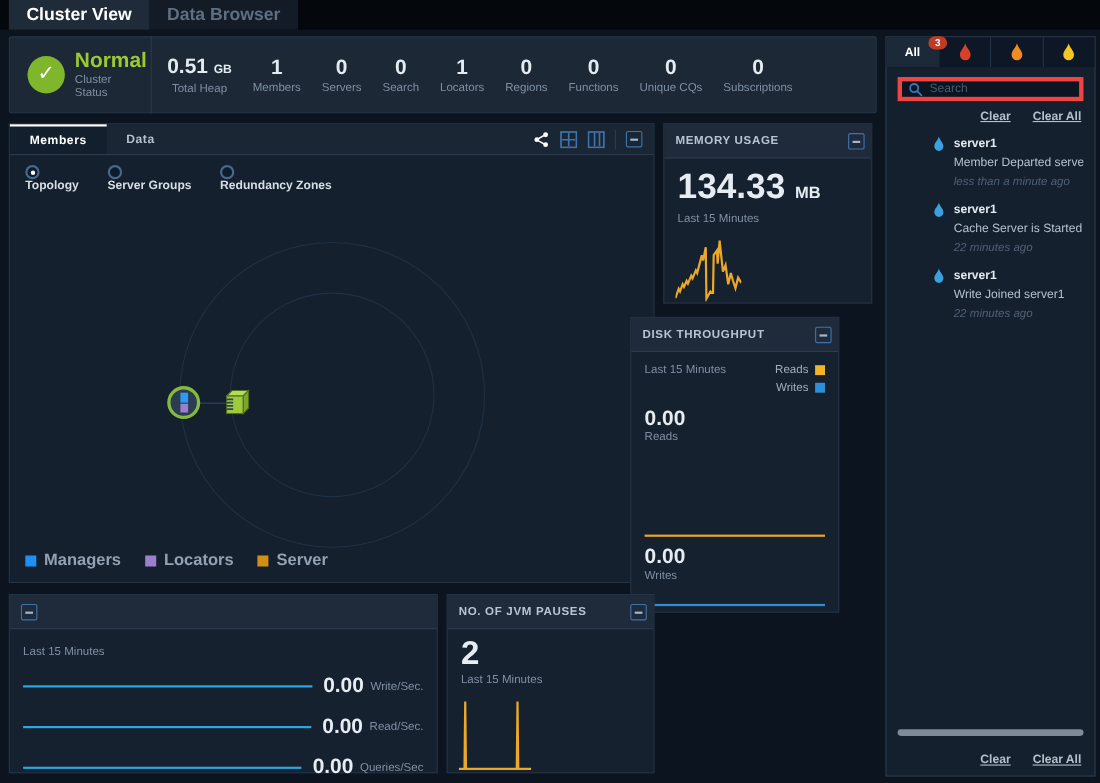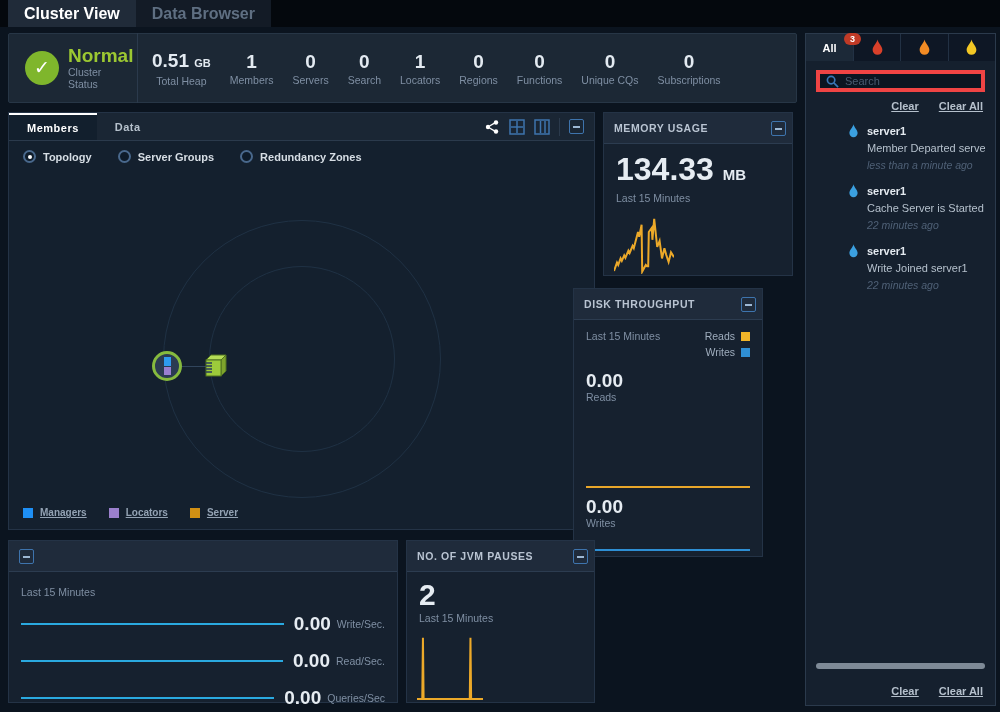--- a/index.html
+++ b/index.html
@@ -35,34 +35,34 @@
   
   .members-panel { position:absolute; left:8px; top:112px; width:587px; height:418px; background:#14202e; border:1px solid #243346; }
   .m-tabstrip { height:28px; background:#1a2634; border-bottom:1px solid #2b3a4c; display:flex; align-items:stretch; }
   .m-tab { padding:0 18px; font-size:11px; font-weight:bold; letter-spacing:.5px; display:flex; align-items:center; cursor:pointer; }
   .m-tab.active { background:#121f2d; color:#ffffff; border-top:2px solid #fff; }
   .m-tab.inactive { color:#b6c1cc; }
   .m-icons { margin-left:auto; display:flex; align-items:center; gap:9px; padding-right:10px; }
   .icon-btn { width:16px; height:16px; cursor:pointer; display:flex; align-items:center; justify-content:center; }
   .v-sep { width:1px; height:18px; background:#2b3a4c; }
   .radio-row { display:flex; align-items:center; gap:26px; padding:9px 14px; }
-  .radio-item { display:flex; align-items:flex-end; gap:7px; cursor:pointer; }
+  .radio-item { display:flex; align-items:flex-start; cursor:pointer;flex-direction:column; }
   .radio-circle { width:13px; height:13px; border-radius:50%; border:2px solid #49688c; background:#0e1b29; position:relative; flex:none; }
   .radio-circle.checked::after { content:""; position:absolute; left:2.5px; top:2.5px; width:4px; height:4px; border-radius:50%; background:#fff; }
   .radio-label { font-size:11px; font-weight:bold; color:#d6dde4; }
   .ring { position:absolute; border:1px solid #1f3144; border-radius:50%; }
   .node-link { position:absolute; left:170px; top:225px; width:34px; height:1px; background:#31455c; }
   .node-circle { position:absolute; left:143px; top:210px; width:30px; height:30px; border-radius:50%; background:#2b3b52; border:3px solid #86ba3e; display:flex; flex-direction:column; align-items:center; justify-content:center; gap:1px; cursor:pointer; }
   .nc-manager { width:7px; height:9px; background:#2e9bf0; }
   .nc-locator { width:7px; height:8px; background:#9a7fd0; }
   .node-cube { position:absolute; left:192px; top:212px; cursor:pointer; }
   .legend { position:absolute; left:14px; bottom:12px; display:flex; gap:22px; align-items:center; }
   .legend-item { display:flex; align-items:center; gap:7px; }
   .legend-swatch { width:10px; height:10px; flex:none; }
-  .legend-label { font-size:10px; font-weight:bold; color:#93a2b3;text-decoration:underline; }
+  .legend-label { font-size:15px; font-weight:bold; color:#93a2b3; }
   
   .big-value { font-size:32px; font-weight:bold; color:#e6ecf2; line-height:34px; }
   .big-unit { font-size:15px; font-weight:bold; }
   .period { font-size:10.5px; color:#7f8fa3; }
   .spark { position:absolute; left:10px; right:10px; bottom:6px; }
   
   .disk-top { display:flex; justify-content:space-between; padding:10px 12px 0 12px; }
   .disk-legend-row { display:flex; align-items:center; justify-content:flex-end; gap:6px; margin-bottom:4px; }
   .disk-legend-label { font-size:10.5px; color:#9fadbd; }
   .disk-swatch { width:9px; height:9px; flex:none; }

